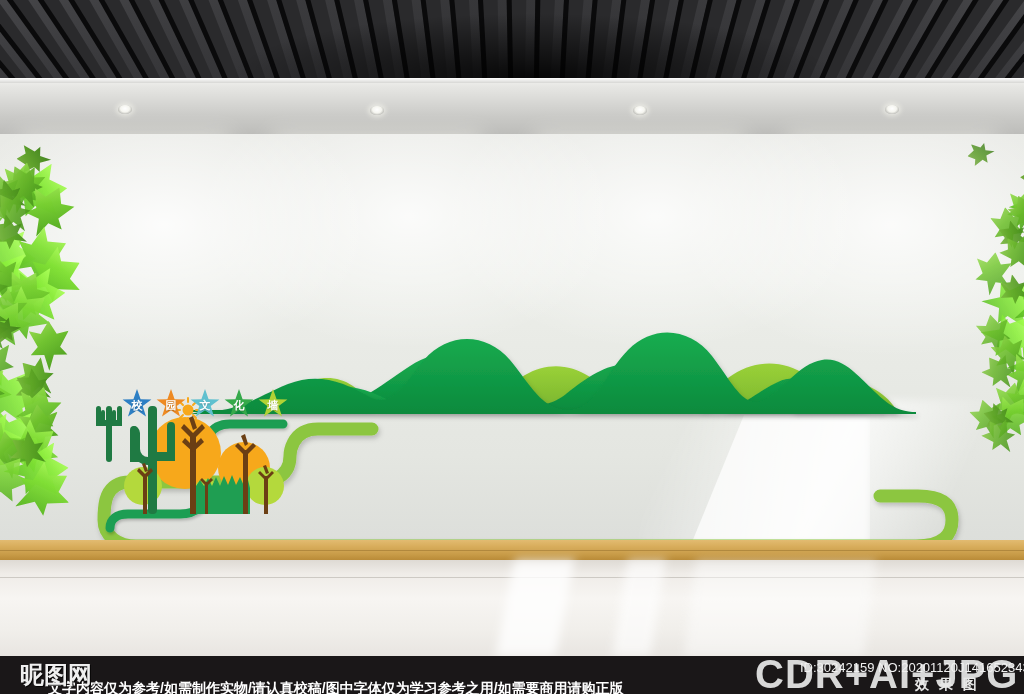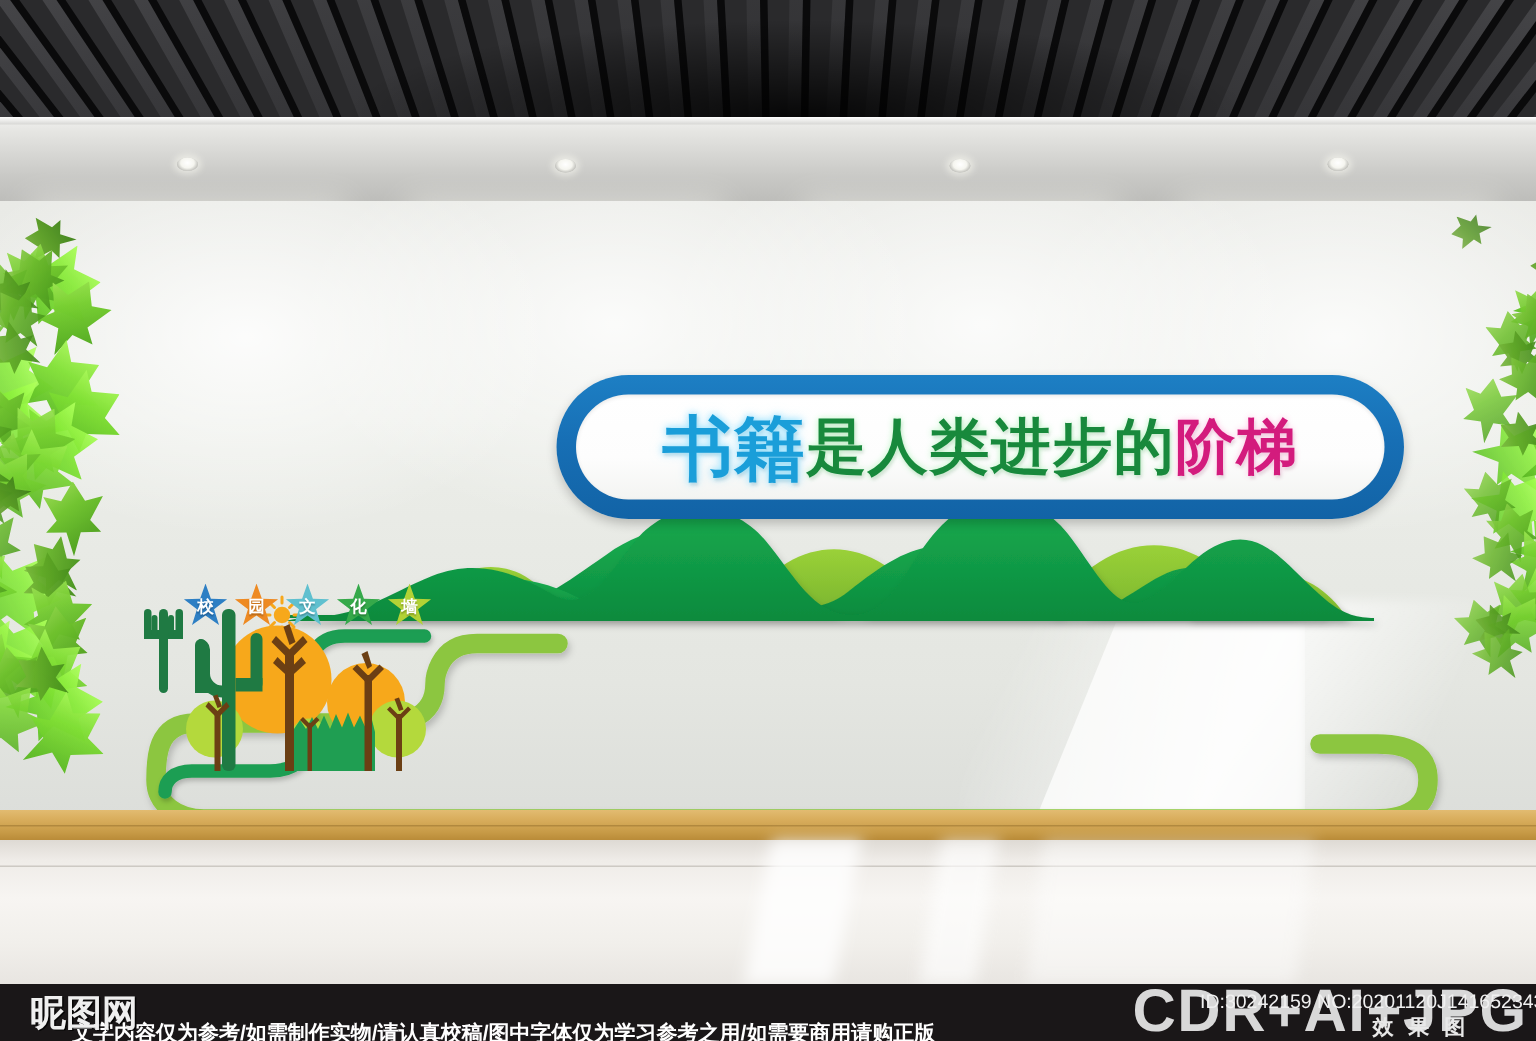--- a/index.html
+++ b/index.html
@@ -477,27 +477,20 @@
         <path d="M 246 322 l 10 -10 l -3 -3 l -9 9 z"></path>
         <path d="M 245 312 l -4 -10 l 4 -2 l 3 10 z"></path>
 
         <rect x="264" y="342" width="4" height="38"></rect>
         <path d="M 266 347 l -8 -8 l 2 -2 l 7 7 z"></path>
         <path d="M 266 347 l 8 -8 l -2 -2 l -7 7 z"></path>
         <path d="M 266 340 l -3 -8 l 3 -1 l 3 8 z"></path>
       </g>
     </svg>
 
-    <div class="pill-outer" style="top:116px;">
-      <div class="pill-inner">
-        <div class="title-line">
-          <span class="t-blue">书籍</span><span class="t-green">是人类进步的</span><span class="t-pink">阶梯</span>
-        </div>
-      </div>
-    </div>
 
     <div class="star" style="left:122px; top:255px; background:#2d7fc4;">
       <span>校</span>
     </div>
     <div class="star" style="left:156px; top:255px; background:#ee8a22;">
       <span>园</span>
     </div>
     <div class="star" style="left:190px; top:255px; background:#5fc0cf;">
       <span>文</span>
     </div>

